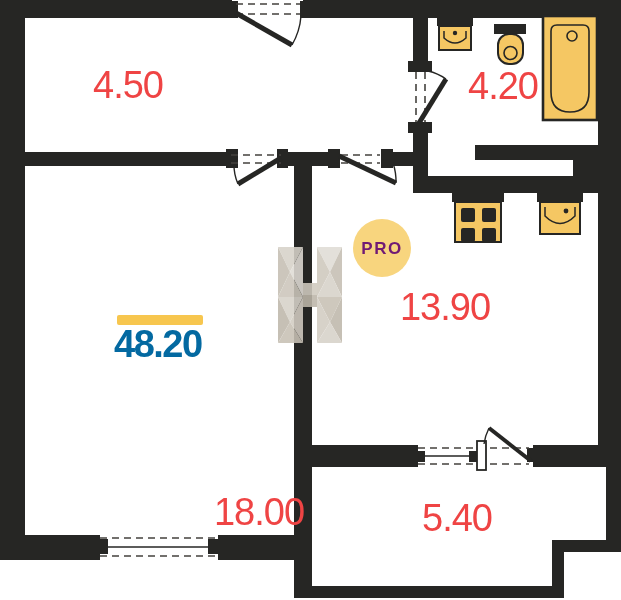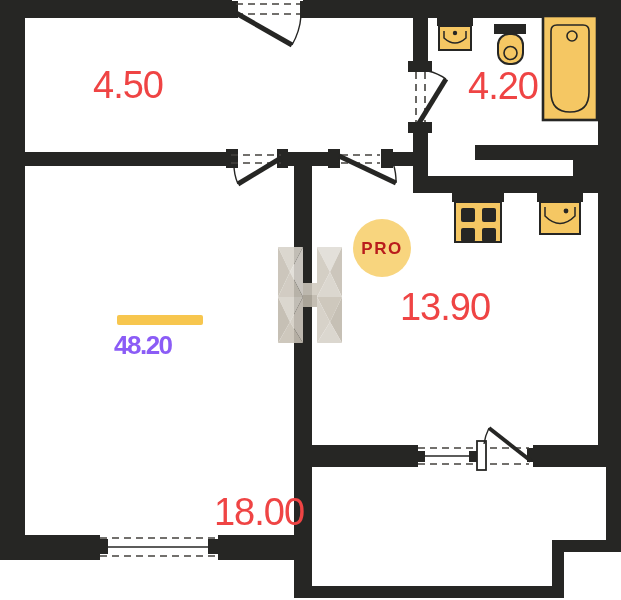--- a/index.html
+++ b/index.html
@@ -8,28 +8,28 @@
     font-family:"Liberation Sans","DejaVu Sans",sans-serif;
   }
   .plan svg{position:absolute;left:0;top:0;}
   .room-label{
     position:absolute;transform:translate(-50%,-50%);
     font-size:38px;letter-spacing:-1px;color:#ef4444;white-space:nowrap;line-height:1;
   }
   .total{position:absolute;left:114px;top:315px;}
   .total-bar{width:86px;height:10px;background:#f7c64e;border-radius:2px;margin-left:3px;}
   .total-value{
-    font-size:26px;font-weight:bold;letter-spacing:-1.5px;color:#8b5cf6;line-height:1;margin-top:7px;
+    font-size:38px;font-weight:bold;letter-spacing:-1.5px;color:#0369a1;line-height:1;
   }
   .pro-badge{
     position:absolute;left:353px;top:219px;width:58px;height:58px;border-radius:50%;
     background:#f8d57e;display:flex;align-items:center;justify-content:center;
   }
   .pro-badge span{
-    font-size:17px;font-weight:bold;color:#b91c1c;letter-spacing:1.5px;line-height:1;
+    font-size:17px;font-weight:bold;color:#701a75;letter-spacing:1.5px;line-height:1;
   }
 </style>
 </head>
 <body>
 
 <div class="plan">
 
   <svg width="621" height="600" viewBox="0 0 621 600">
 
     <g fill="#262624">
@@ -171,20 +171,21 @@
 
       <polygon points="303,283 317,283 317,295 303,295" fill="#d0cabf"></polygon>
       <polygon points="303,295 317,295 317,307 303,307" fill="#bdb6a9"></polygon>
     </g>
   </svg>
 
   <div class="room-label" style="left:128px;top:85px;">4.50</div>
   <div class="room-label" style="left:503px;top:86px;">4.20</div>
   <div class="room-label" style="left:445px;top:307px;">13.90</div>
   <div class="room-label" style="left:247px;top:512px;margin-left:12px;">18.00</div>
+  <div class="room-label" style="left:457px;top:518px;">5.40</div>
 
   <div class="total">
     <div class="total-bar"></div>
     <div class="total-value">48.20</div>
   </div>
 
   <div class="pro-badge">
     <span>PRO</span>
   </div>
 

